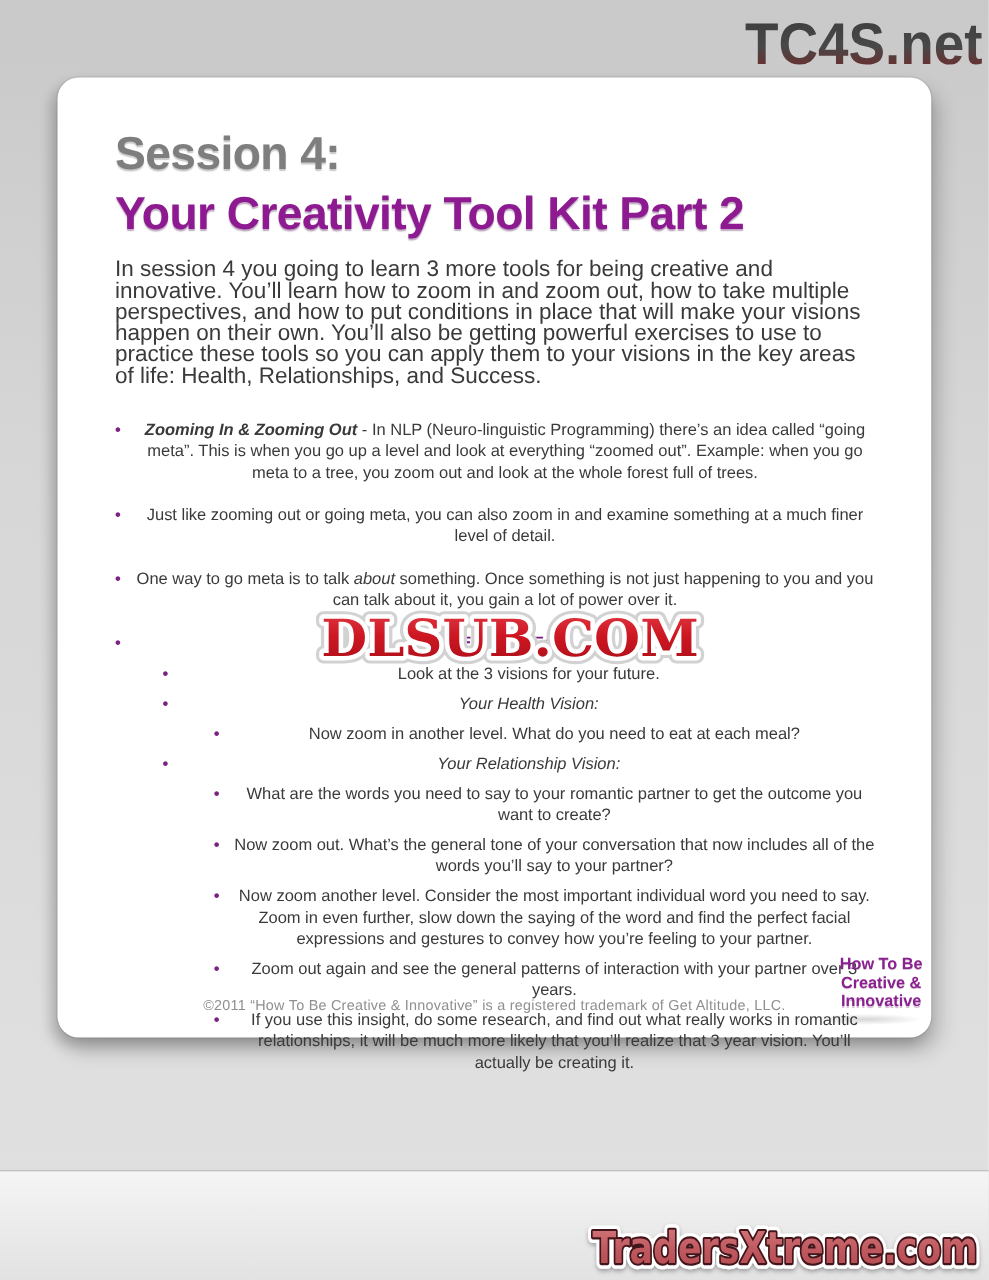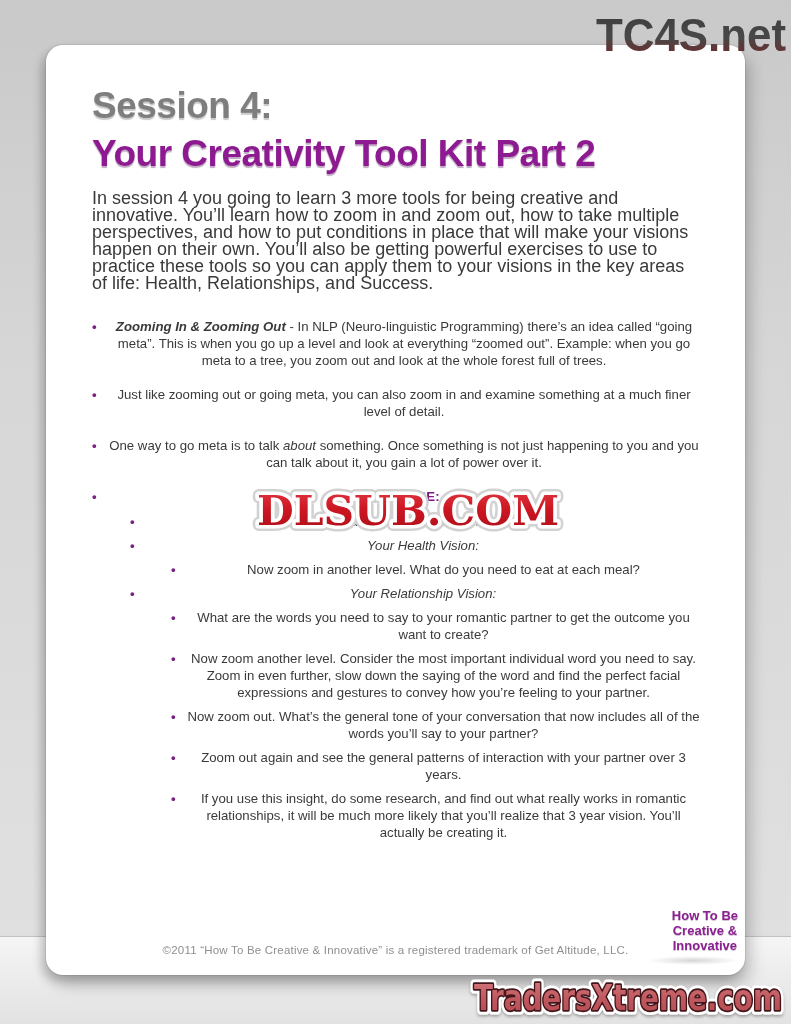--- a/index.html
+++ b/index.html
@@ -9,21 +9,21 @@
     background:linear-gradient(180deg,#c9c9c9 0%,#d6d6d6 35%,#e0e0e0 91%,#dedede 91.5%);
   }
   
   .floor{
     position:absolute;left:0;top:936px;width:791px;height:88px;
     background:linear-gradient(180deg,#f5f5f5 0%,#ececec 45%,#e2e2e2 100%);
     border-top:1px solid #c2c2c2;
   }
   
   .page{
-    position:absolute;left:46px;top:45px;width:699px;height:930px;
+    position:absolute;left:46px;top:62px;width:699px;height:768px;
     background:#ffffff;border-radius:17px;z-index:1;
     box-shadow:0 0 0 1px rgba(0,0,0,0.07),-5px 6px 10px rgba(0,0,0,0.18),5px 10px 16px rgba(0,0,0,0.22);
   }
   .content{position:absolute;left:46px;top:42px;width:612px;}
   h1.session{
     margin:0;font-size:37px;font-weight:800;letter-spacing:-0.5px;
     color:#7e7e7e;text-shadow:0 2px 1px rgba(0,0,0,0.22);line-height:1.05;
   }
   h2.kit{
     margin:9px 0 0 0;font-size:37px;font-weight:800;letter-spacing:-0.5px;
@@ -86,22 +86,22 @@
           <li>
             <span class="vision">Your Health Vision:</span>
             <ul class="l3">
               <li>Now zoom in another level. What do you need to eat at each meal?</li>
             </ul>
           </li>
           <li>
             <span class="vision">Your Relationship Vision:</span>
             <ul class="l3">
               <li>What are the words you need to say to your romantic partner to get the outcome you want to create?</li>
+              <li>Now zoom out. What’s the general tone of your conversation that now includes all of the words you’ll say to your partner?</li>
               <li>Now zoom another level. Consider the most important individual word you need to say. Zoom in even further, slow down the saying of the word and find the perfect facial expressions and gestures to convey how you’re feeling to your partner.</li>
-              <li>Now zoom out. What’s the general tone of your conversation that now includes all of the words you’ll say to your partner?</li>
               <li>Zoom out again and see the general patterns of interaction with your partner over 3 years.</li>
               <li>If you use this insight, do some research, and find out what really works in romantic relationships, it will be much more likely that you’ll realize that 3 year vision. You’ll actually be creating it.</li>
             </ul>
           </li>
         </ul>
       </li>
     </ul>
   </div>
 
   <div class="copyright">©2011 “How To Be Creative &amp; Innovative” is a registered trademark of Get Altitude, LLC.</div>

